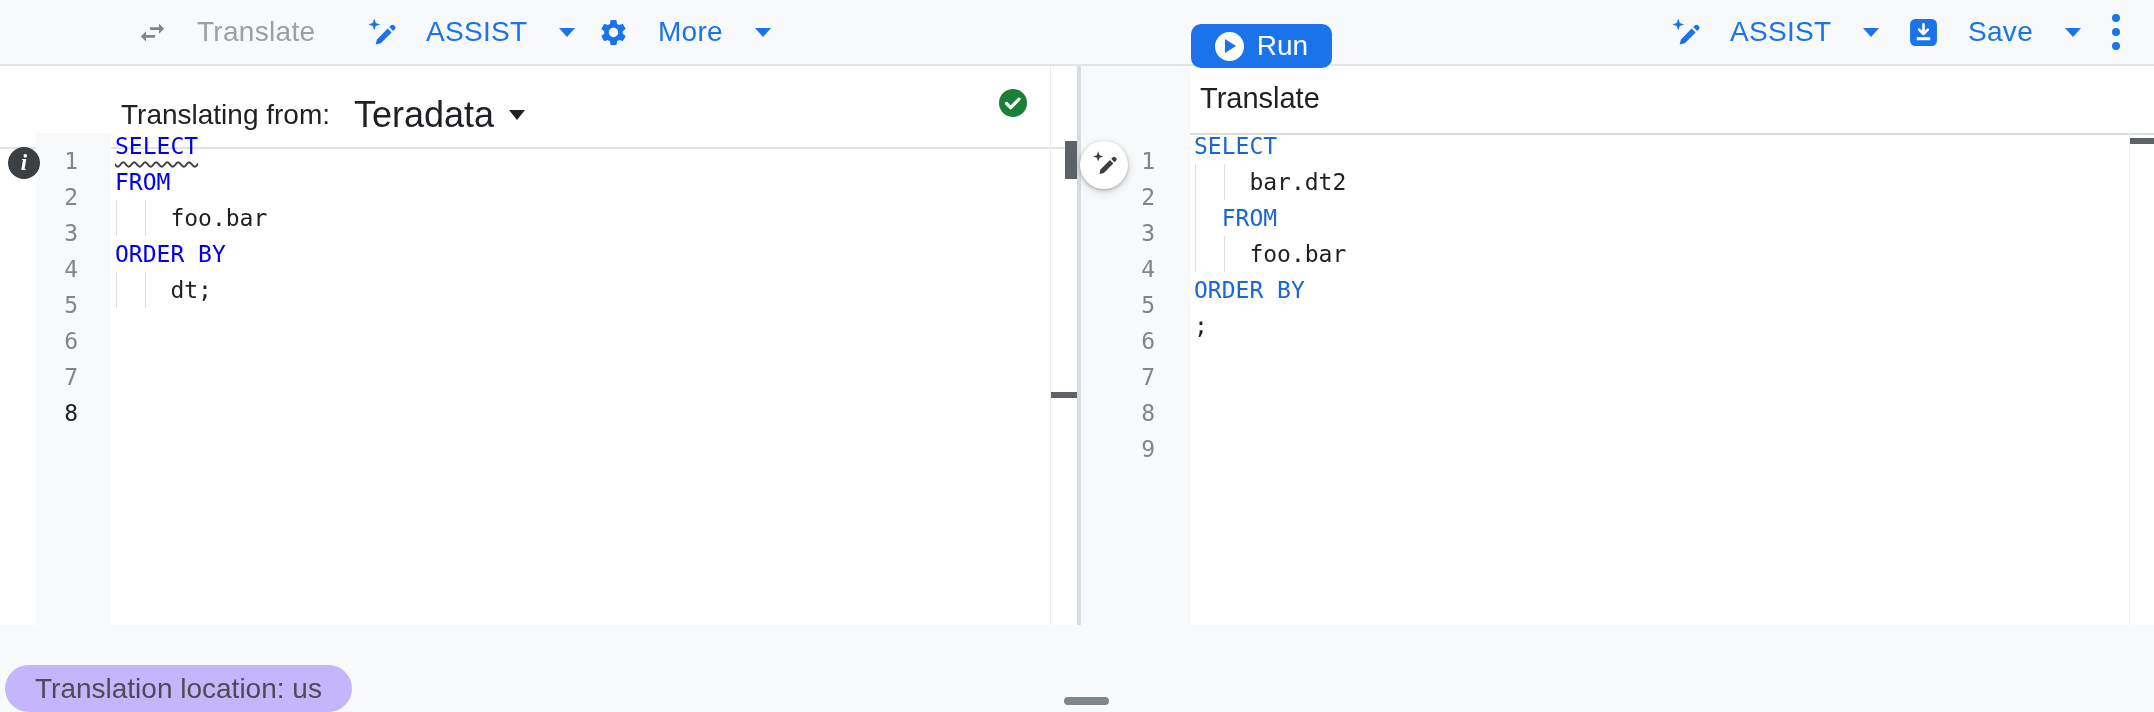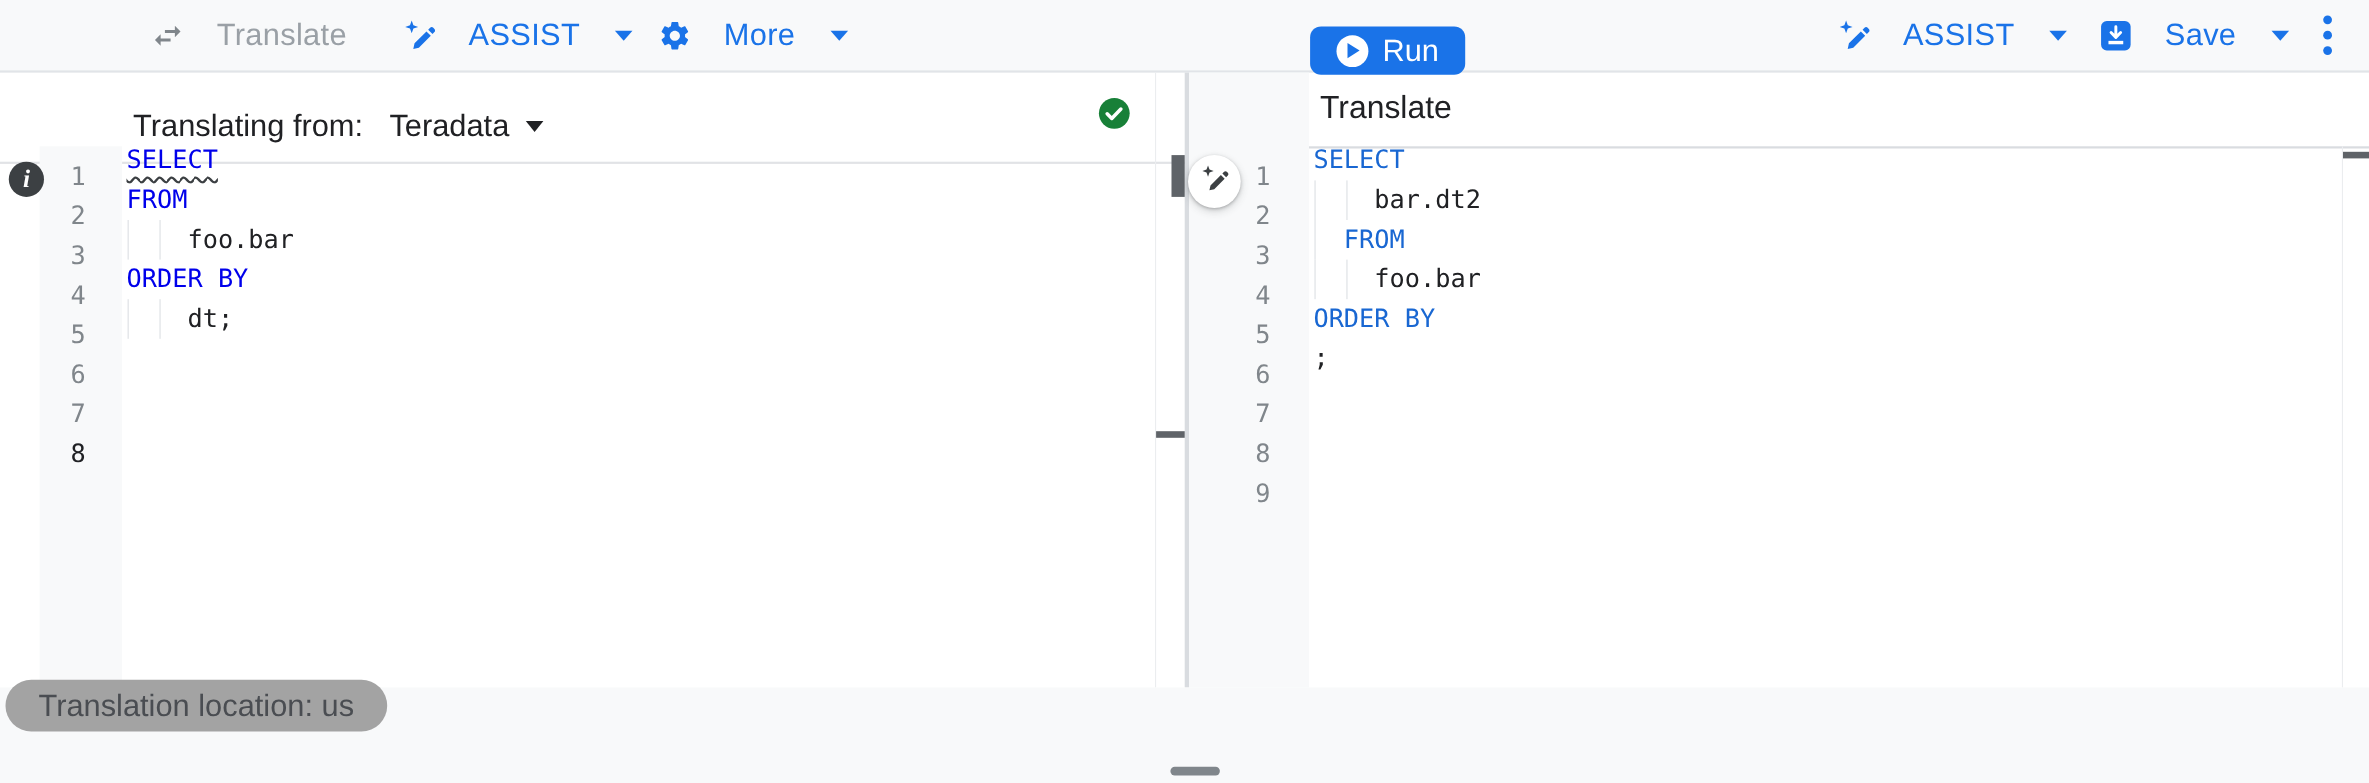--- a/index.html
+++ b/index.html
@@ -23,21 +23,21 @@
   .run-btn{position:absolute;left:1191px;top:24px;width:141px;height:44px;border-radius:10px;background:#1a73e8;
            display:flex;align-items:center;justify-content:center;gap:13px;color:#fff;font-size:28px;font-weight:500;cursor:pointer;border:none;}
   .play-circle{width:29px;height:29px;border-radius:50%;background:#ffffff;display:flex;align-items:center;justify-content:center;}
   .play-circle::after{content:"";display:block;margin-left:3px;width:0;height:0;border-top:7px solid transparent;border-bottom:7px solid transparent;border-left:11px solid #1a73e8;}
   .kebab{position:absolute;left:2108px;top:0;height:64px;display:flex;flex-direction:column;justify-content:center;gap:6px;cursor:pointer;padding:0 4px;}
   .kebab span{width:8px;height:8px;border-radius:50%;background:#1a73e8;}
   .tb-icon{display:block;}
   
   .left-header{position:absolute;left:0;top:66px;width:1077px;height:65px;background:#fff;border-bottom:2px solid #e1e3e6;display:flex;align-items:center;margin-top:16px;}
   .lh-label{margin-left:121px;font-size:28px;color:#202124;}
-  .dialect-dd{margin-left:24px;display:flex;align-items:center;gap:15px;font-size:28px;color:#202124;cursor:pointer;}
+  .dialect-dd{margin-left:24px;display:flex;align-items:center;gap:15px;font-size:36px;color:#202124;cursor:pointer;}
   .status-check{position:absolute;left:998px;top:88px;width:30px;height:30px;}
   .right-header-label{position:absolute;left:1200px;top:66px;height:65px;line-height:65px;font-size:29px;color:#202124;}
   
   .left-gutter-bg{position:absolute;left:36px;top:133px;width:75px;height:492px;background:#f8f9fa;}
   .left-scroll-line{position:absolute;left:1050px;top:66px;width:1px;height:559px;background:#ebedef;}
   .divider{position:absolute;left:1077px;top:66px;width:4px;height:559px;background:#d9dce0;}
   .right-gutter-bg{position:absolute;left:1081px;top:66px;width:109px;height:559px;background:#f8f9fa;}
   .right-editor-topline{position:absolute;left:1190px;top:133px;width:964px;height:2px;background:#d9dce0;}
   .right-scroll-line{position:absolute;left:2129px;top:133px;width:1px;height:492px;background:#ebedef;}
   .left-scroll-thumb{position:absolute;left:1065px;top:141px;width:12px;height:38px;background:#5f6368;cursor:pointer;}
@@ -59,21 +59,21 @@
   .guide{position:absolute;top:0;width:1px;height:36px;background:#dcdfe3;}
   .guide.g0{left:5px;}
   .guide.g1{left:34px;}
   
   .info-marker{position:absolute;left:8px;top:147px;width:32px;height:32px;border-radius:50%;background:#3c4043;color:#fff;
                display:flex;align-items:center;justify-content:center;font-family:"Liberation Serif",serif;font-size:23px;font-weight:bold;font-style:italic;cursor:pointer;}
   .wand-fab{position:absolute;left:1080px;top:141px;width:48px;height:48px;border-radius:50%;background:#fff;
             box-shadow:0 1px 3px rgba(60,64,67,.35),0 3px 8px rgba(60,64,67,.2);display:flex;align-items:center;justify-content:center;cursor:pointer;}
   
   .bottom-area{position:absolute;left:0;top:625px;width:2154px;height:87px;background:#f8f9fa;}
-  .location-chip{position:absolute;left:5px;top:618px;height:47px;border-radius:24px;background:#a3a3a3;
+  .location-chip{position:absolute;left:5px;top:665px;height:47px;border-radius:24px;background:#c4b5fd;
                  color:#4a4d52;font-size:28px;display:flex;align-items:center;padding:0 30px;}
   .resize-handle{position:absolute;left:1064px;top:697px;width:45px;height:8px;border-radius:4px;background:#80868b;cursor:row-resize;}
 </style>
 </head>
 <body>
 
 <div class="toolbar">
 
   <div class="tb-item tb-translate disabled">
     <span>

